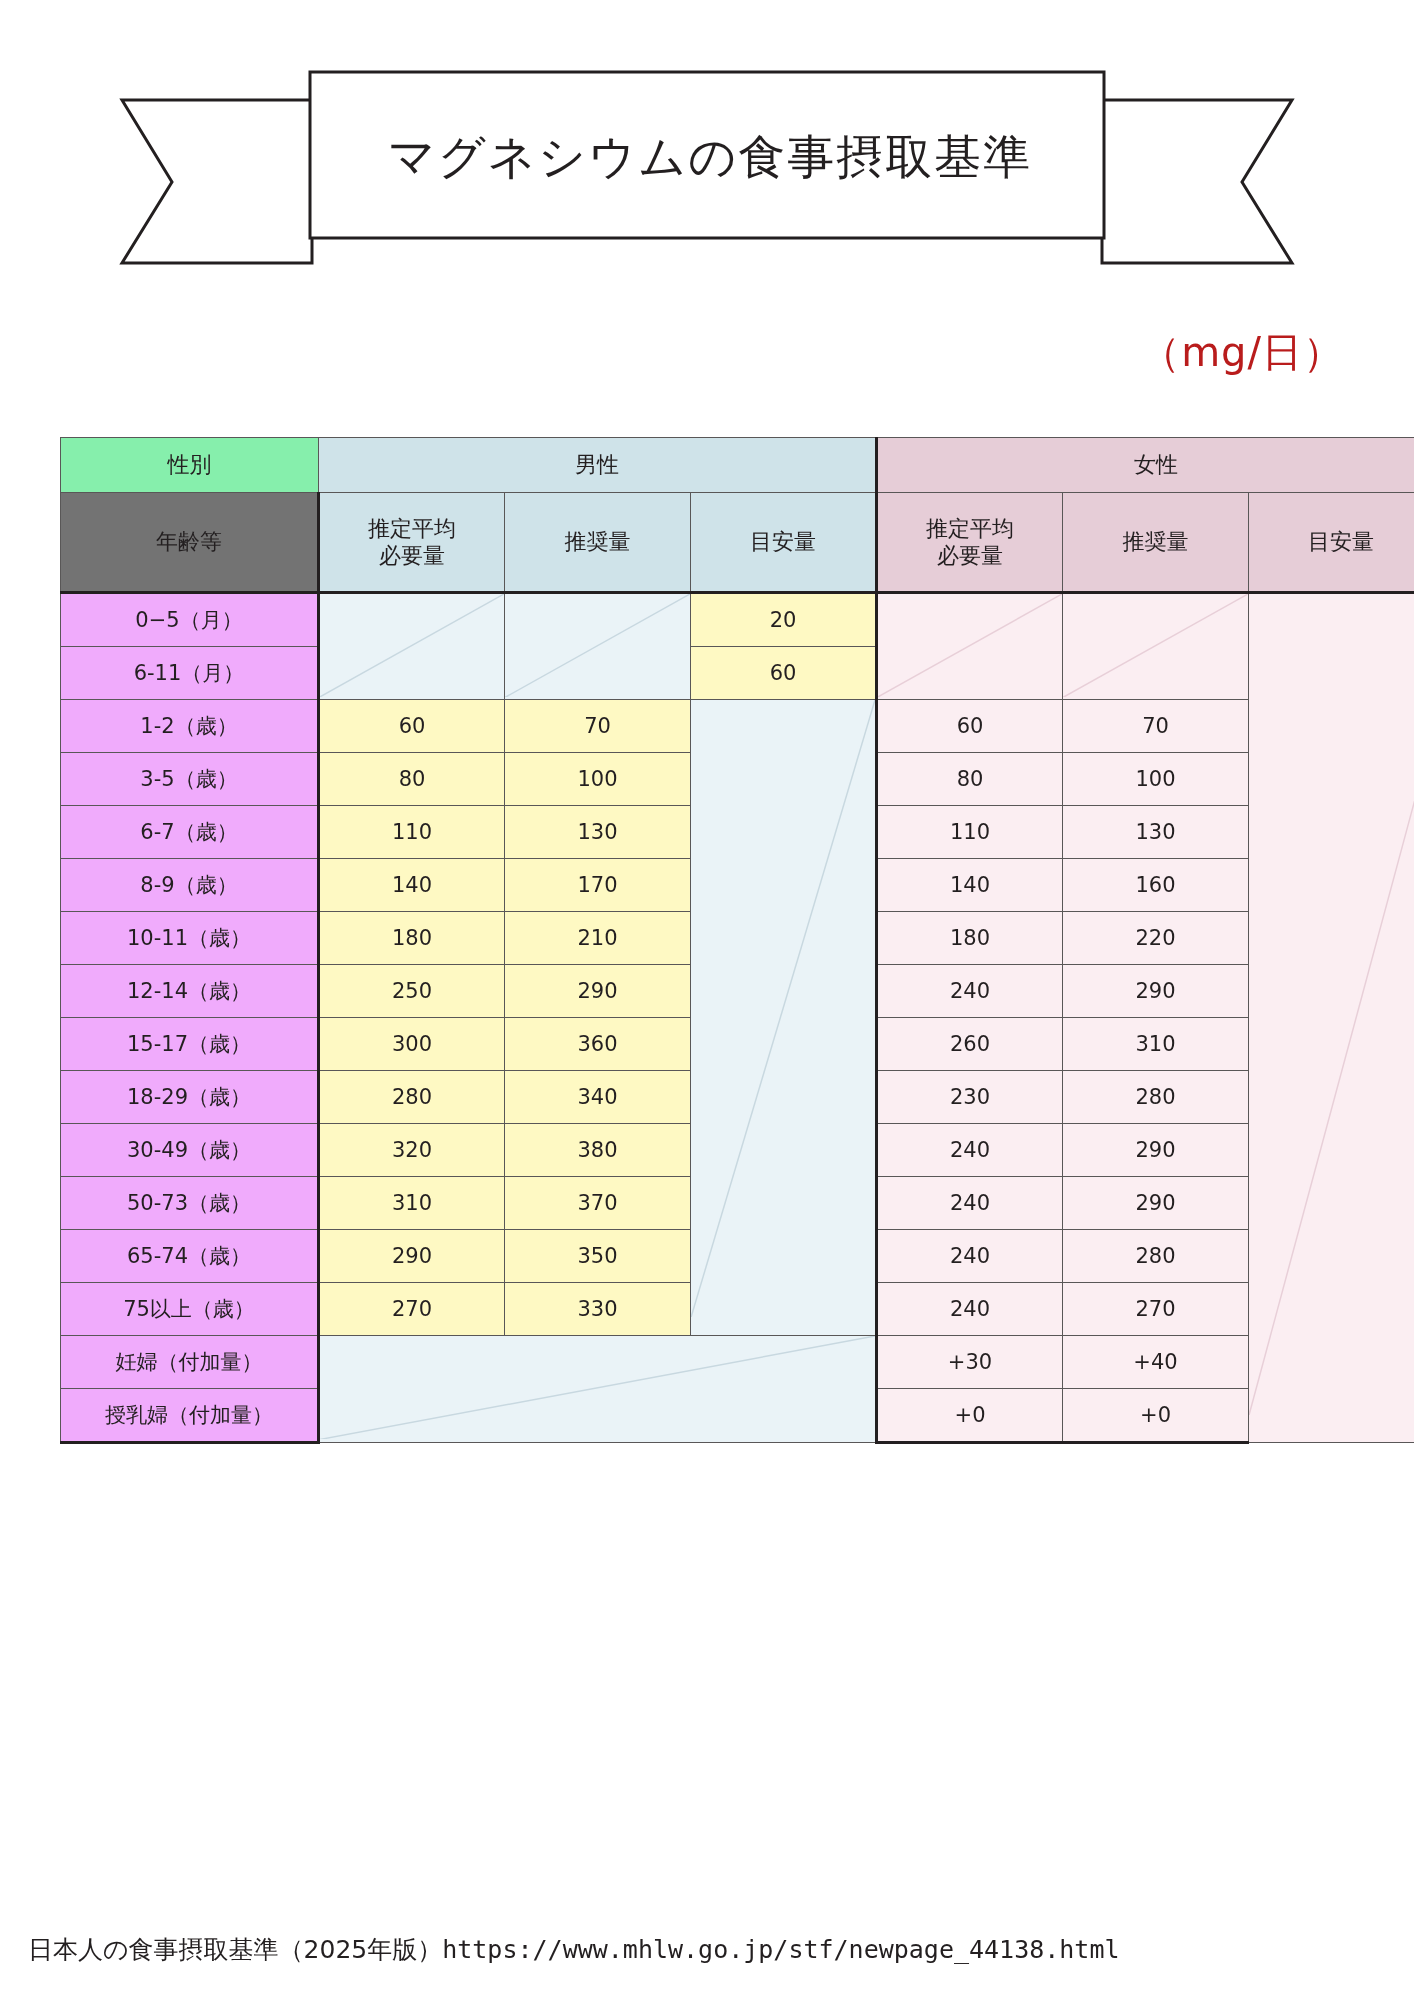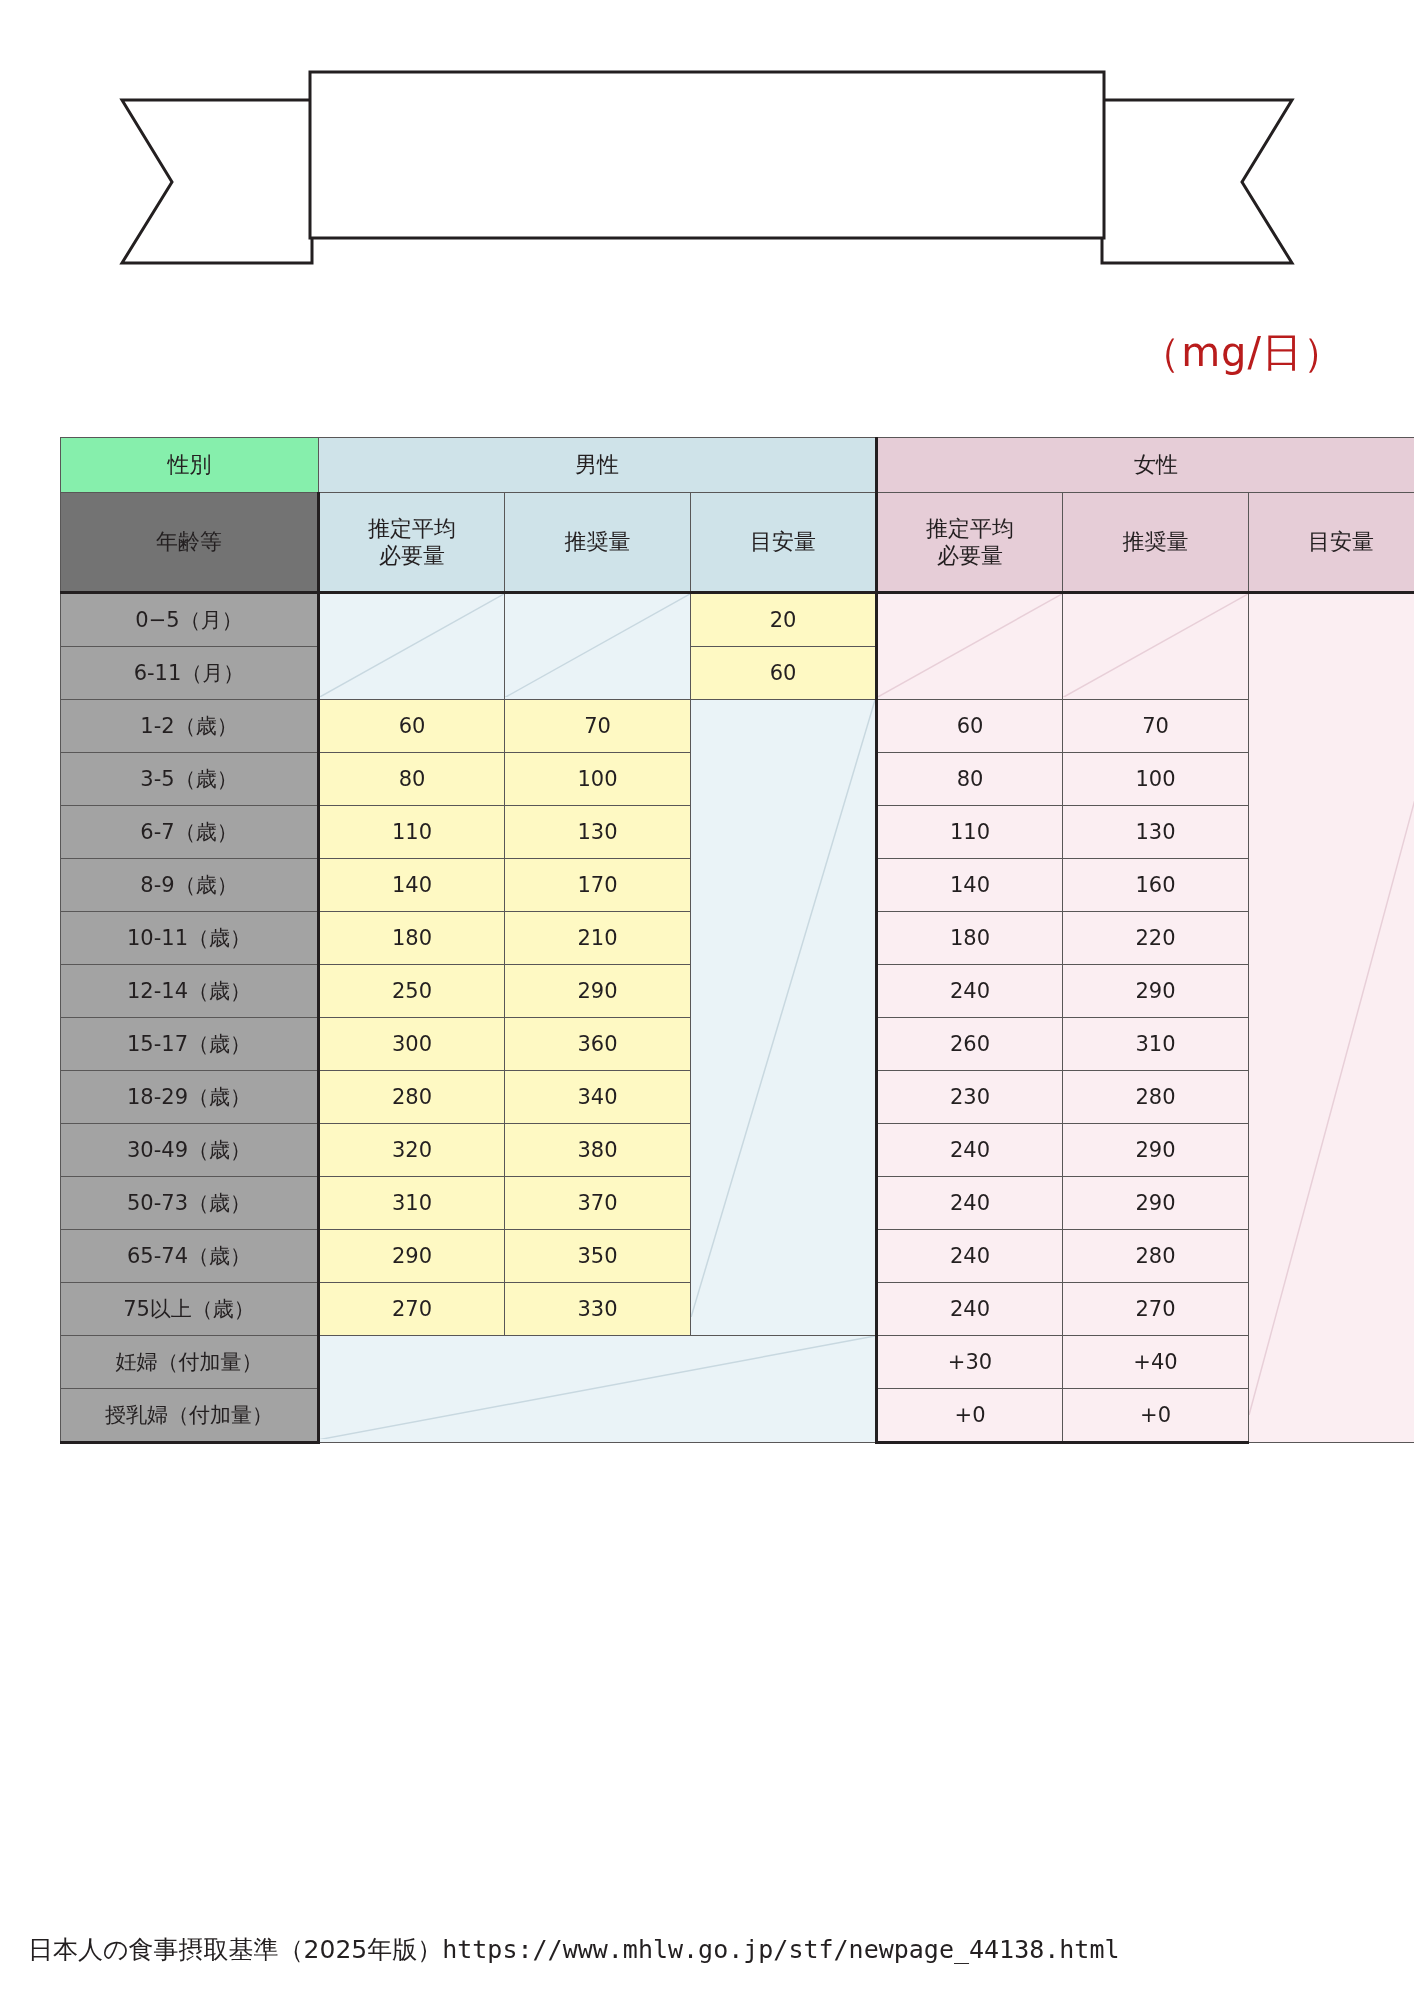--- a/index.html
+++ b/index.html
@@ -91,21 +91,21 @@
   td.hd-female { background: #e6cdd7; border-top: 3px solid #231f20; border-right:3px solid #231f20;}
   td.hd-m-sub { background: #cfe3e9; }
   td.hd-f-sub { background: #e6cdd7; }
 
   .thick-left { border-left: 3px solid #231f20 !important; }
   .thick-right { border-right: 3px solid #231f20 !important; }
   .thick-bottom { border-bottom: 3px solid #231f20 !important; }
 
   
   tr.data td { height: 52px; }
-  td.age { background: #a3a3a3; font-size: 21px; }
+  td.age { background: #f0abfc; font-size: 21px; }
   td.male { background: #fef9c3; }
   td.female { background: #fbeef2; }
   td.blank-male { background: #eaf3f7; }
   td.blank-female { background: #fbeef2; }
 
   
   .slash {
     position: absolute;
     inset: 0;
     pointer-events: none;
@@ -134,20 +134,21 @@
 
 <div class="banner-wrap">
   <svg class="banner-svg" width="1414" height="210" viewBox="0 0 1414 210">
 
     <polygon points="122,42 312,42 312,205 122,205 172,124" fill="#ffffff" stroke="#231f20" stroke-width="3"></polygon>
 
     <polygon points="1292,42 1102,42 1102,205 1292,205 1242,124" fill="#ffffff" stroke="#231f20" stroke-width="3"></polygon>
 
     <rect x="310" y="14" width="794" height="166" fill="#ffffff" stroke="#231f20" stroke-width="3"></rect>
   </svg>
+  <div class="banner-title">マグネシウムの食事摂取基準</div>
 </div>
 
 <div class="unit">（mg/日）</div>
 
 <div class="table-wrap">
   <table class="nut">
     <colgroup>
       <col class="c-age">
         <col class="c-sub">
         <col class="c-sub">

